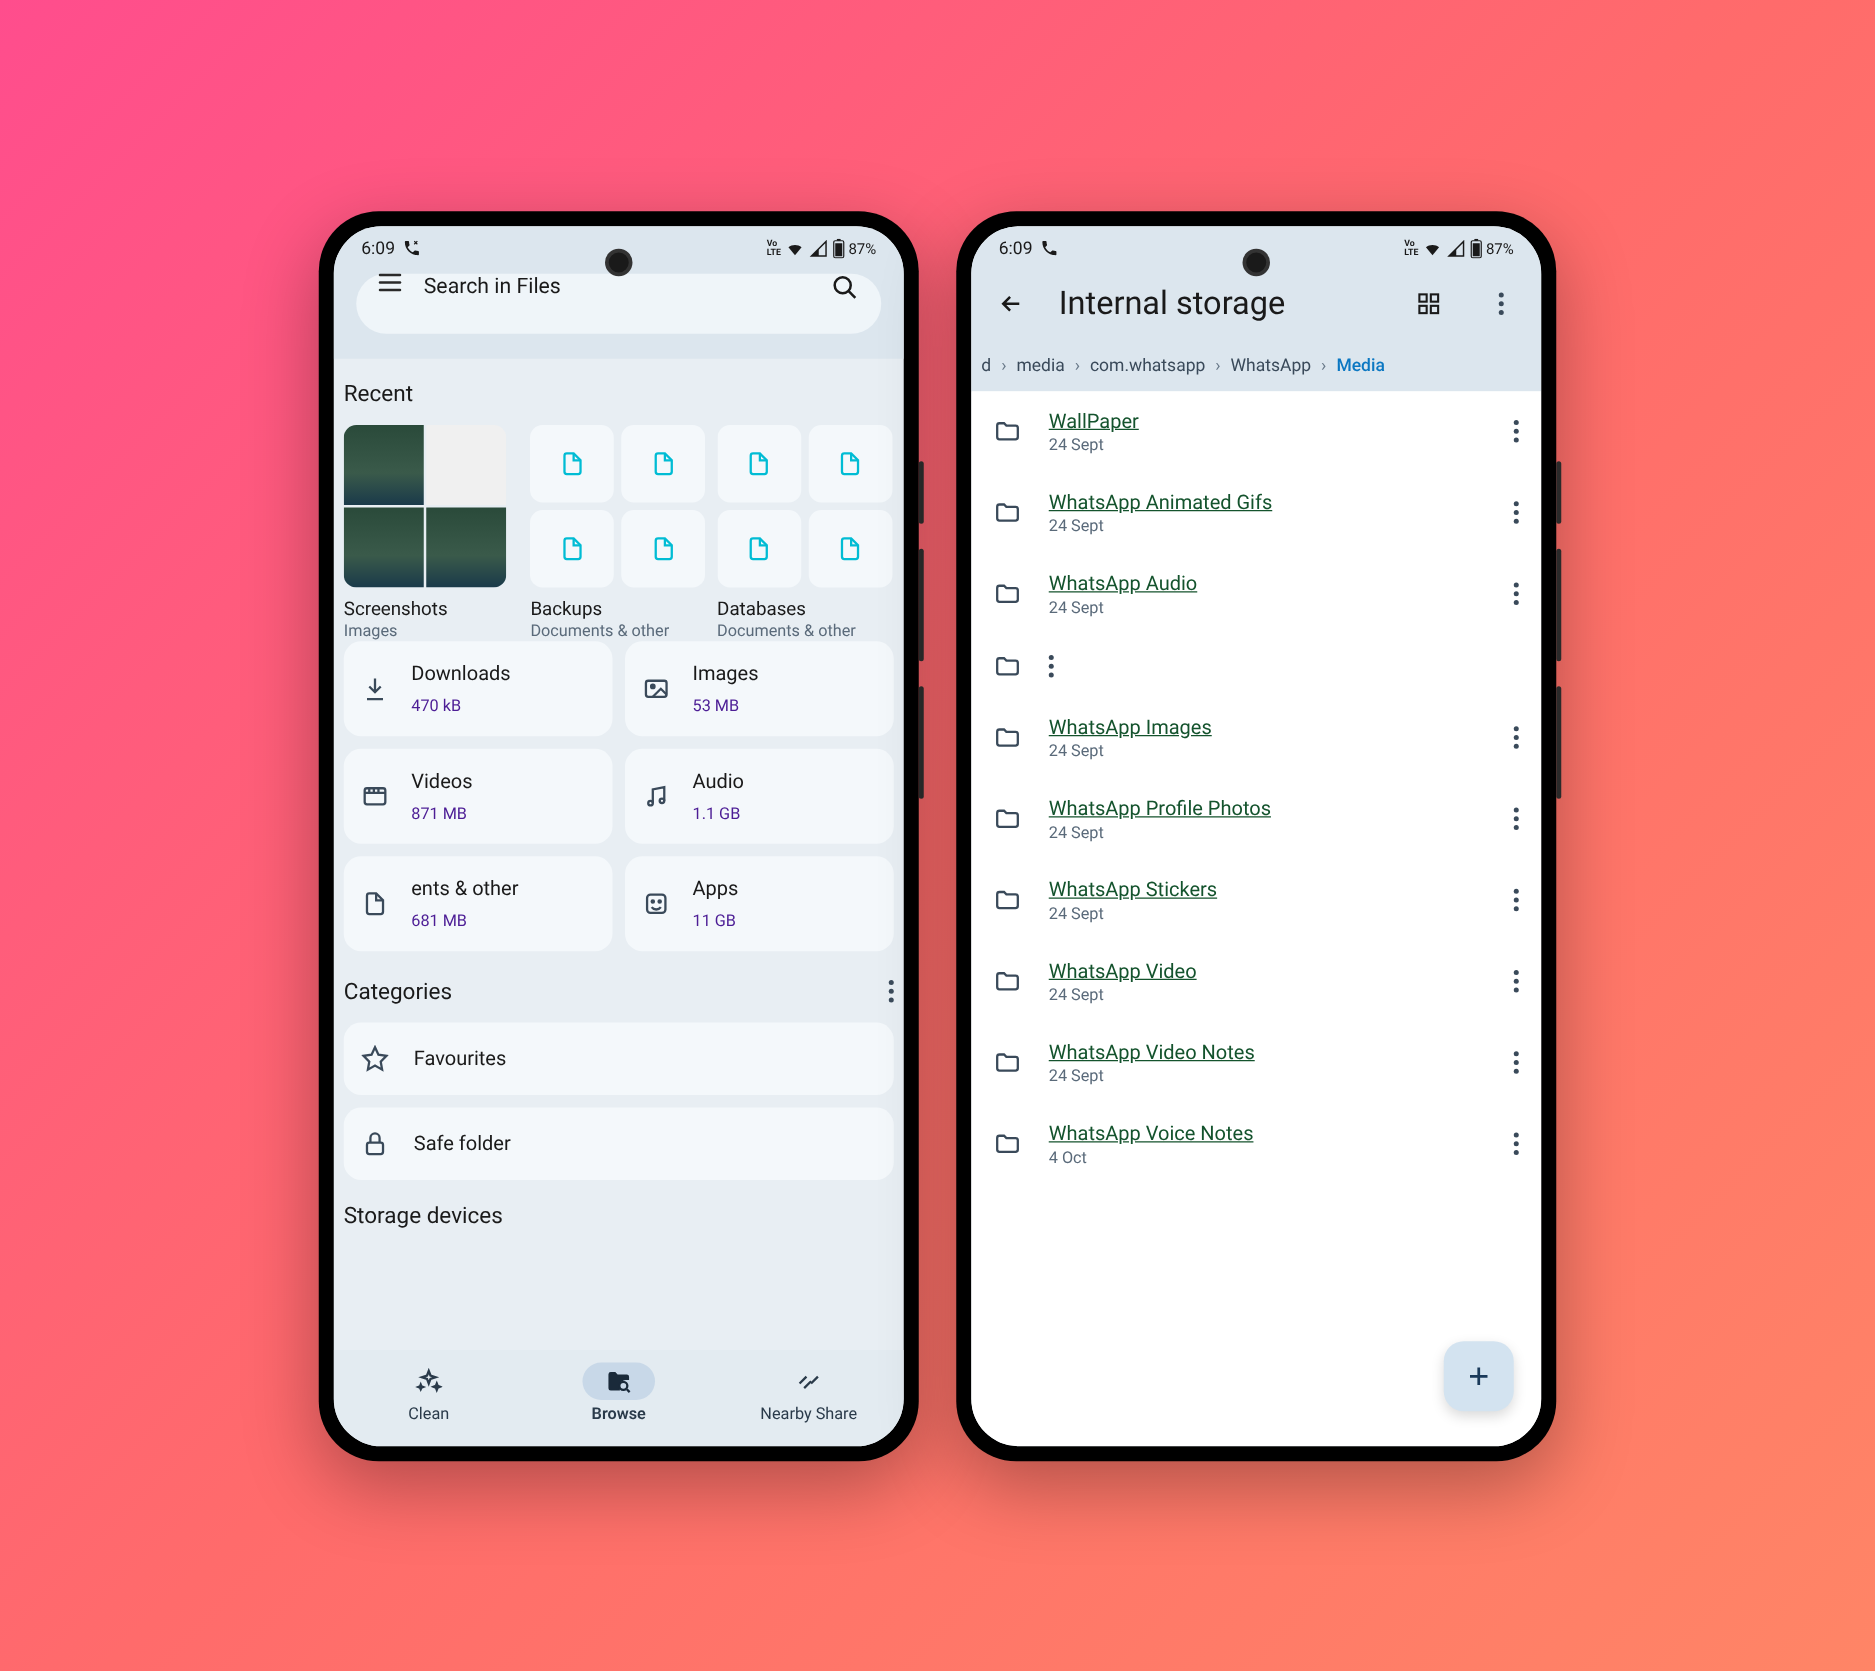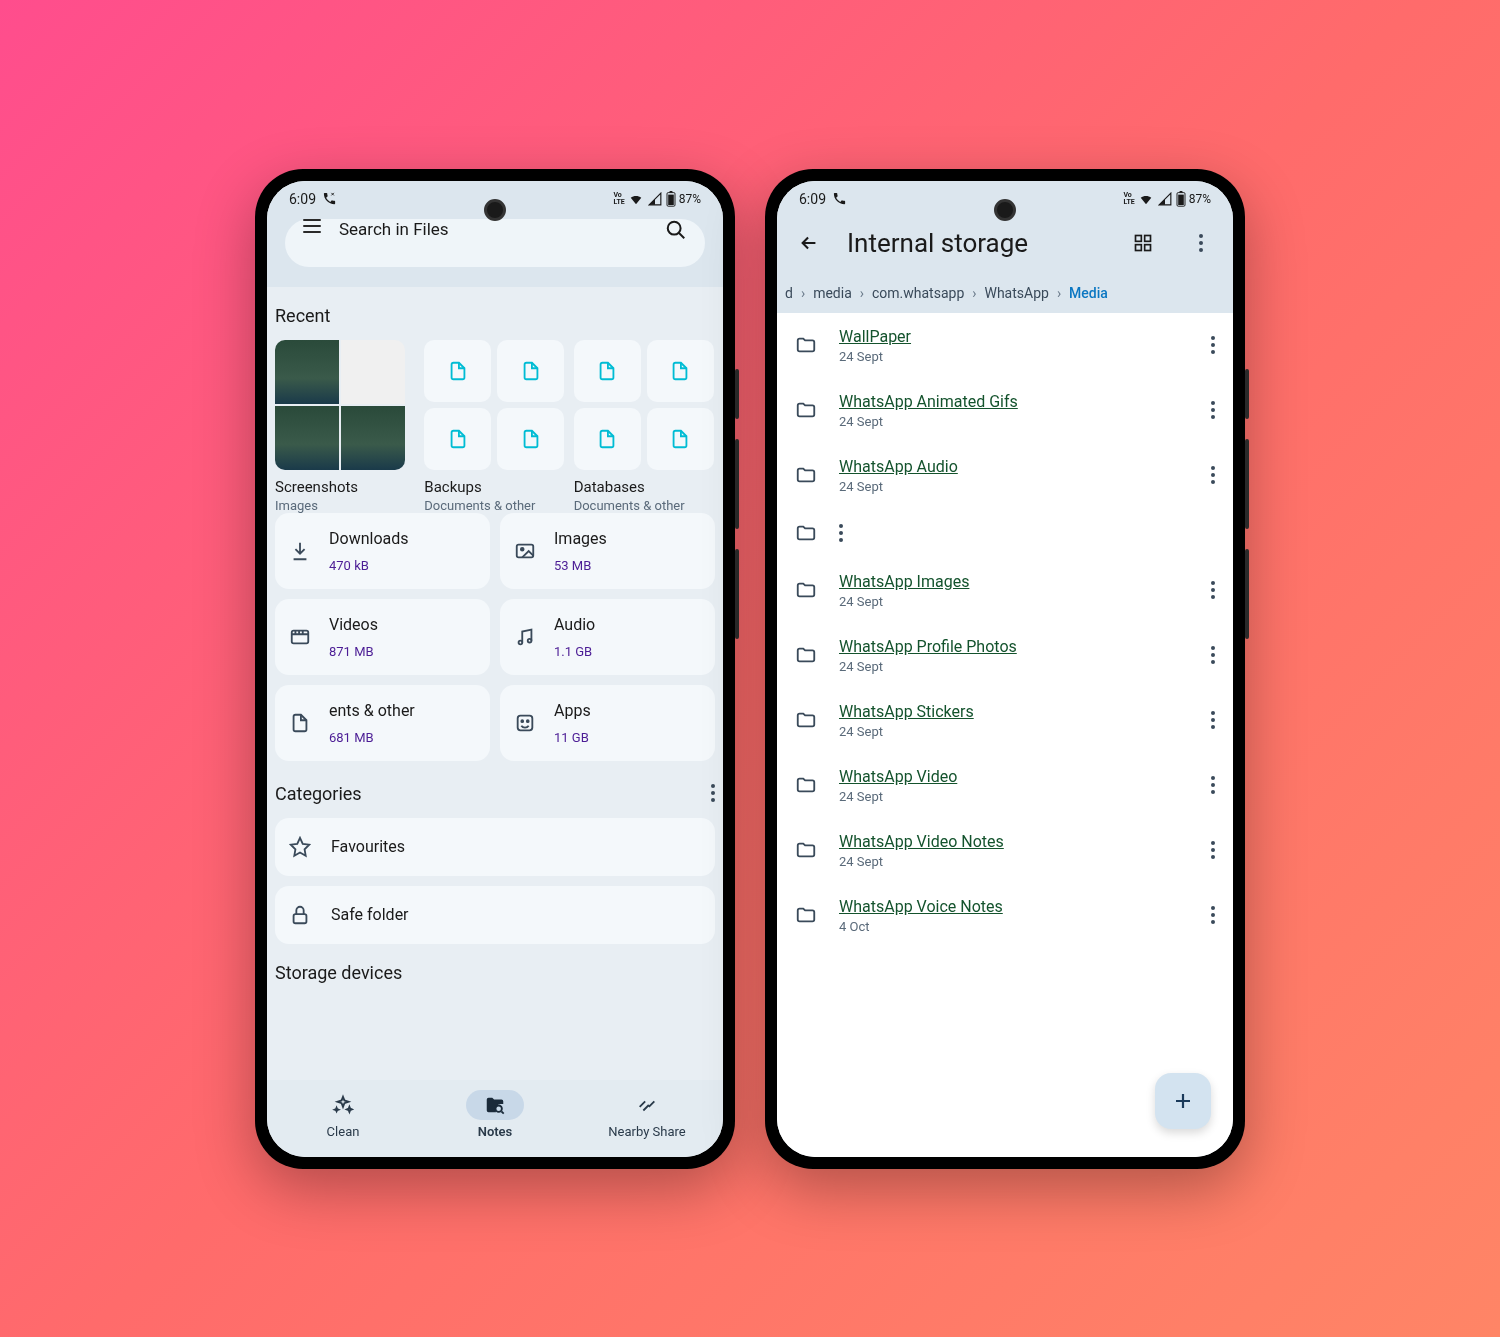--- a/index.html
+++ b/index.html
@@ -371,21 +371,21 @@
         <span>Clean</span>
       </div>
       <div class="nav-item active">
         <div class="nav-icon-wrap">
             <svg width="22" height="22" viewBox="0 0 24 24" fill="#1a2a3a">
               <path d="M3 6a2 2 0 012-2h4l2 2h8a2 2 0 012 2v3h-3a5 5 0 00-5 5v4H5a2 2 0 01-2-2V6z"></path>
               <circle cx="16" cy="16" r="3.5" fill="none" stroke="#1a2a3a" stroke-width="2"></circle>
               <path d="M19 19l2.5 2.5" stroke="#1a2a3a" stroke-width="2"></path>
             </svg>
           </div>
-        <span>Notes</span>
+        <span>Browse</span>
       </div>
       <div class="nav-item">
         <div class="nav-icon-wrap">
             <svg width="22" height="22" viewBox="0 0 24 24" fill="none" stroke="#2a3a4a" stroke-width="2">
               <path d="M4 14l6-6M8 18l6-6M14 14l6-6"></path>
             </svg>
           </div>
         <span>Nearby Share</span>
       </div>
     </div>

